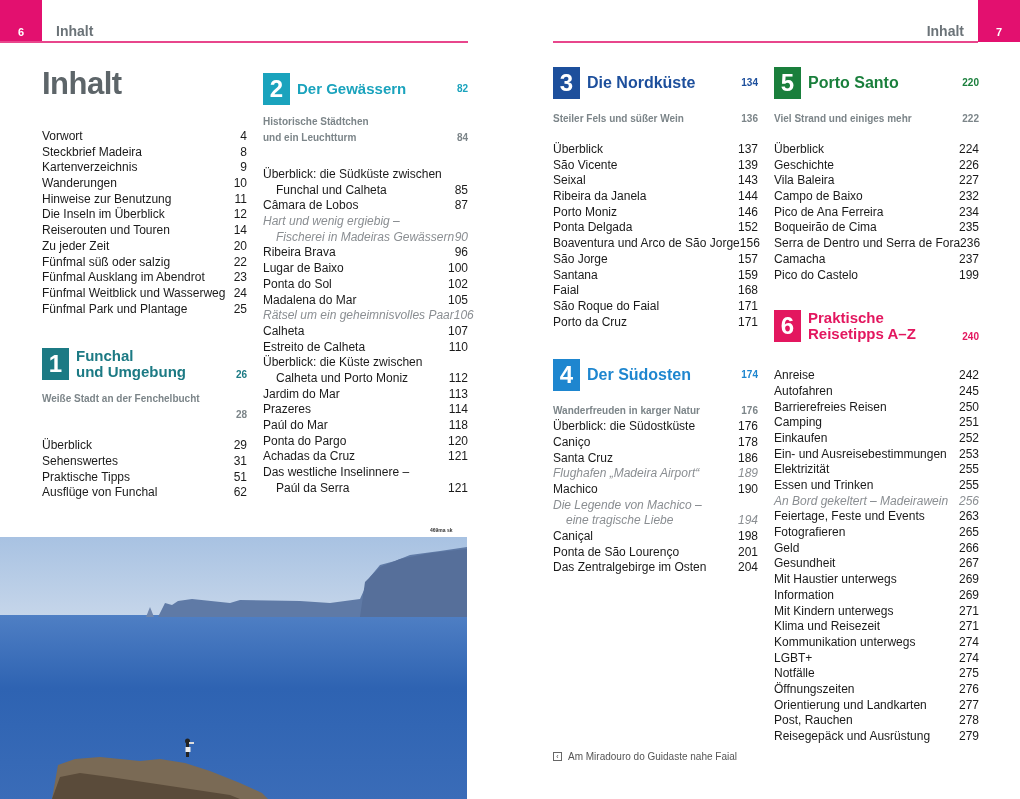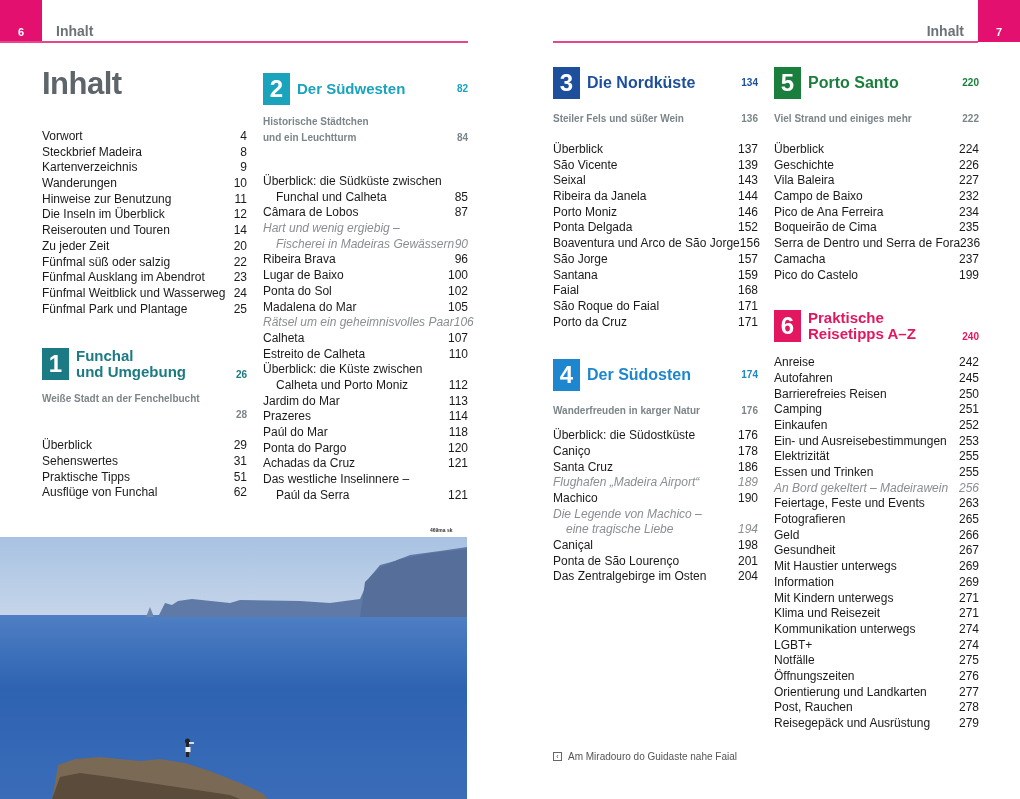--- a/index.html
+++ b/index.html
@@ -137,31 +137,31 @@
             <span class="lbl">Ausflüge von Funchal</span>
             <span class="pg">62</span>
           </div>
         </div>
     </div>
   </div>
 
   <div class="col" style="left:263px; top:72px;">
     <div class="chapter">
       <div class="chap-num" style="background:#1aa3bd;">2</div>
-      <div class="chap-title" style="color:#1aa3bd;">Der Südwesten</div>
+      <div class="chap-title" style="color:#1aa3bd;">Der Gewässern</div>
       <div class="chap-pg" style="color:#1aa3bd; align-self:center;">82</div>
     </div>
     <div class="subhead" style="margin-top:8px;">
       <span>
         <div>Historische Städtchen</div>
         <div>und ein Leuchtturm</div>
       </span>
       <span class="pg">84</span>
     </div>
-    <div id="ch2-list" style="margin-top:28px;">
+    <div id="ch2-list" style="margin-top:21px;">
         <div class="row">
           <span class="lbl">Überblick: die Südküste zwischen</span>
           <span class="pg"></span>
         </div>
         <div class="row indent">
           <span class="lbl">Funchal und Calheta</span>
           <span class="pg">85</span>
         </div>
         <div class="row">
           <span class="lbl">Câmara de Lobos</span>
@@ -343,21 +343,21 @@
     <div style="margin-top:28px;">
       <div class="chapter">
         <div class="chap-num" style="background:#1e86cf;">4</div>
         <div class="chap-title" style="color:#1e86cf; font-size:16px;">Der Südosten</div>
         <div class="chap-pg" style="color:#1e86cf; align-self:center;">174</div>
       </div>
       <div class="subhead" style="margin-top:11px;">
         <span>Wanderfreuden in karger Natur</span>
         <span class="pg">176</span>
       </div>
-      <div id="ch4-list" style="margin-top:9px;">
+      <div id="ch4-list" style="margin-top:0;">
           <div class="row">
             <span class="lbl">Überblick: die Südostküste</span>
             <span class="pg">176</span>
           </div>
           <div class="row">
             <span class="lbl">Caniço</span>
             <span class="pg">178</span>
           </div>
           <div class="row">
             <span class="lbl">Santa Cruz</span>
@@ -446,21 +446,21 @@
 
     <div style="margin-top:26px;">
       <div class="chapter">
         <div class="chap-num" style="background:#e3175f;">6</div>
         <div class="chap-title" style="color:#e3175f;">
           <div>Praktische</div>
           <div>Reisetipps A–Z</div>
         </div>
         <div class="chap-pg" style="color:#e3175f;">240</div>
       </div>
-      <div id="ch6-list" style="margin-top:12px;">
+      <div id="ch6-list" style="margin-top:25px;">
           <div class="row">
             <span class="lbl">Anreise</span>
             <span class="pg">242</span>
           </div>
           <div class="row">
             <span class="lbl">Autofahren</span>
             <span class="pg">245</span>
           </div>
           <div class="row">
             <span class="lbl">Barrierefreies Reisen</span>

